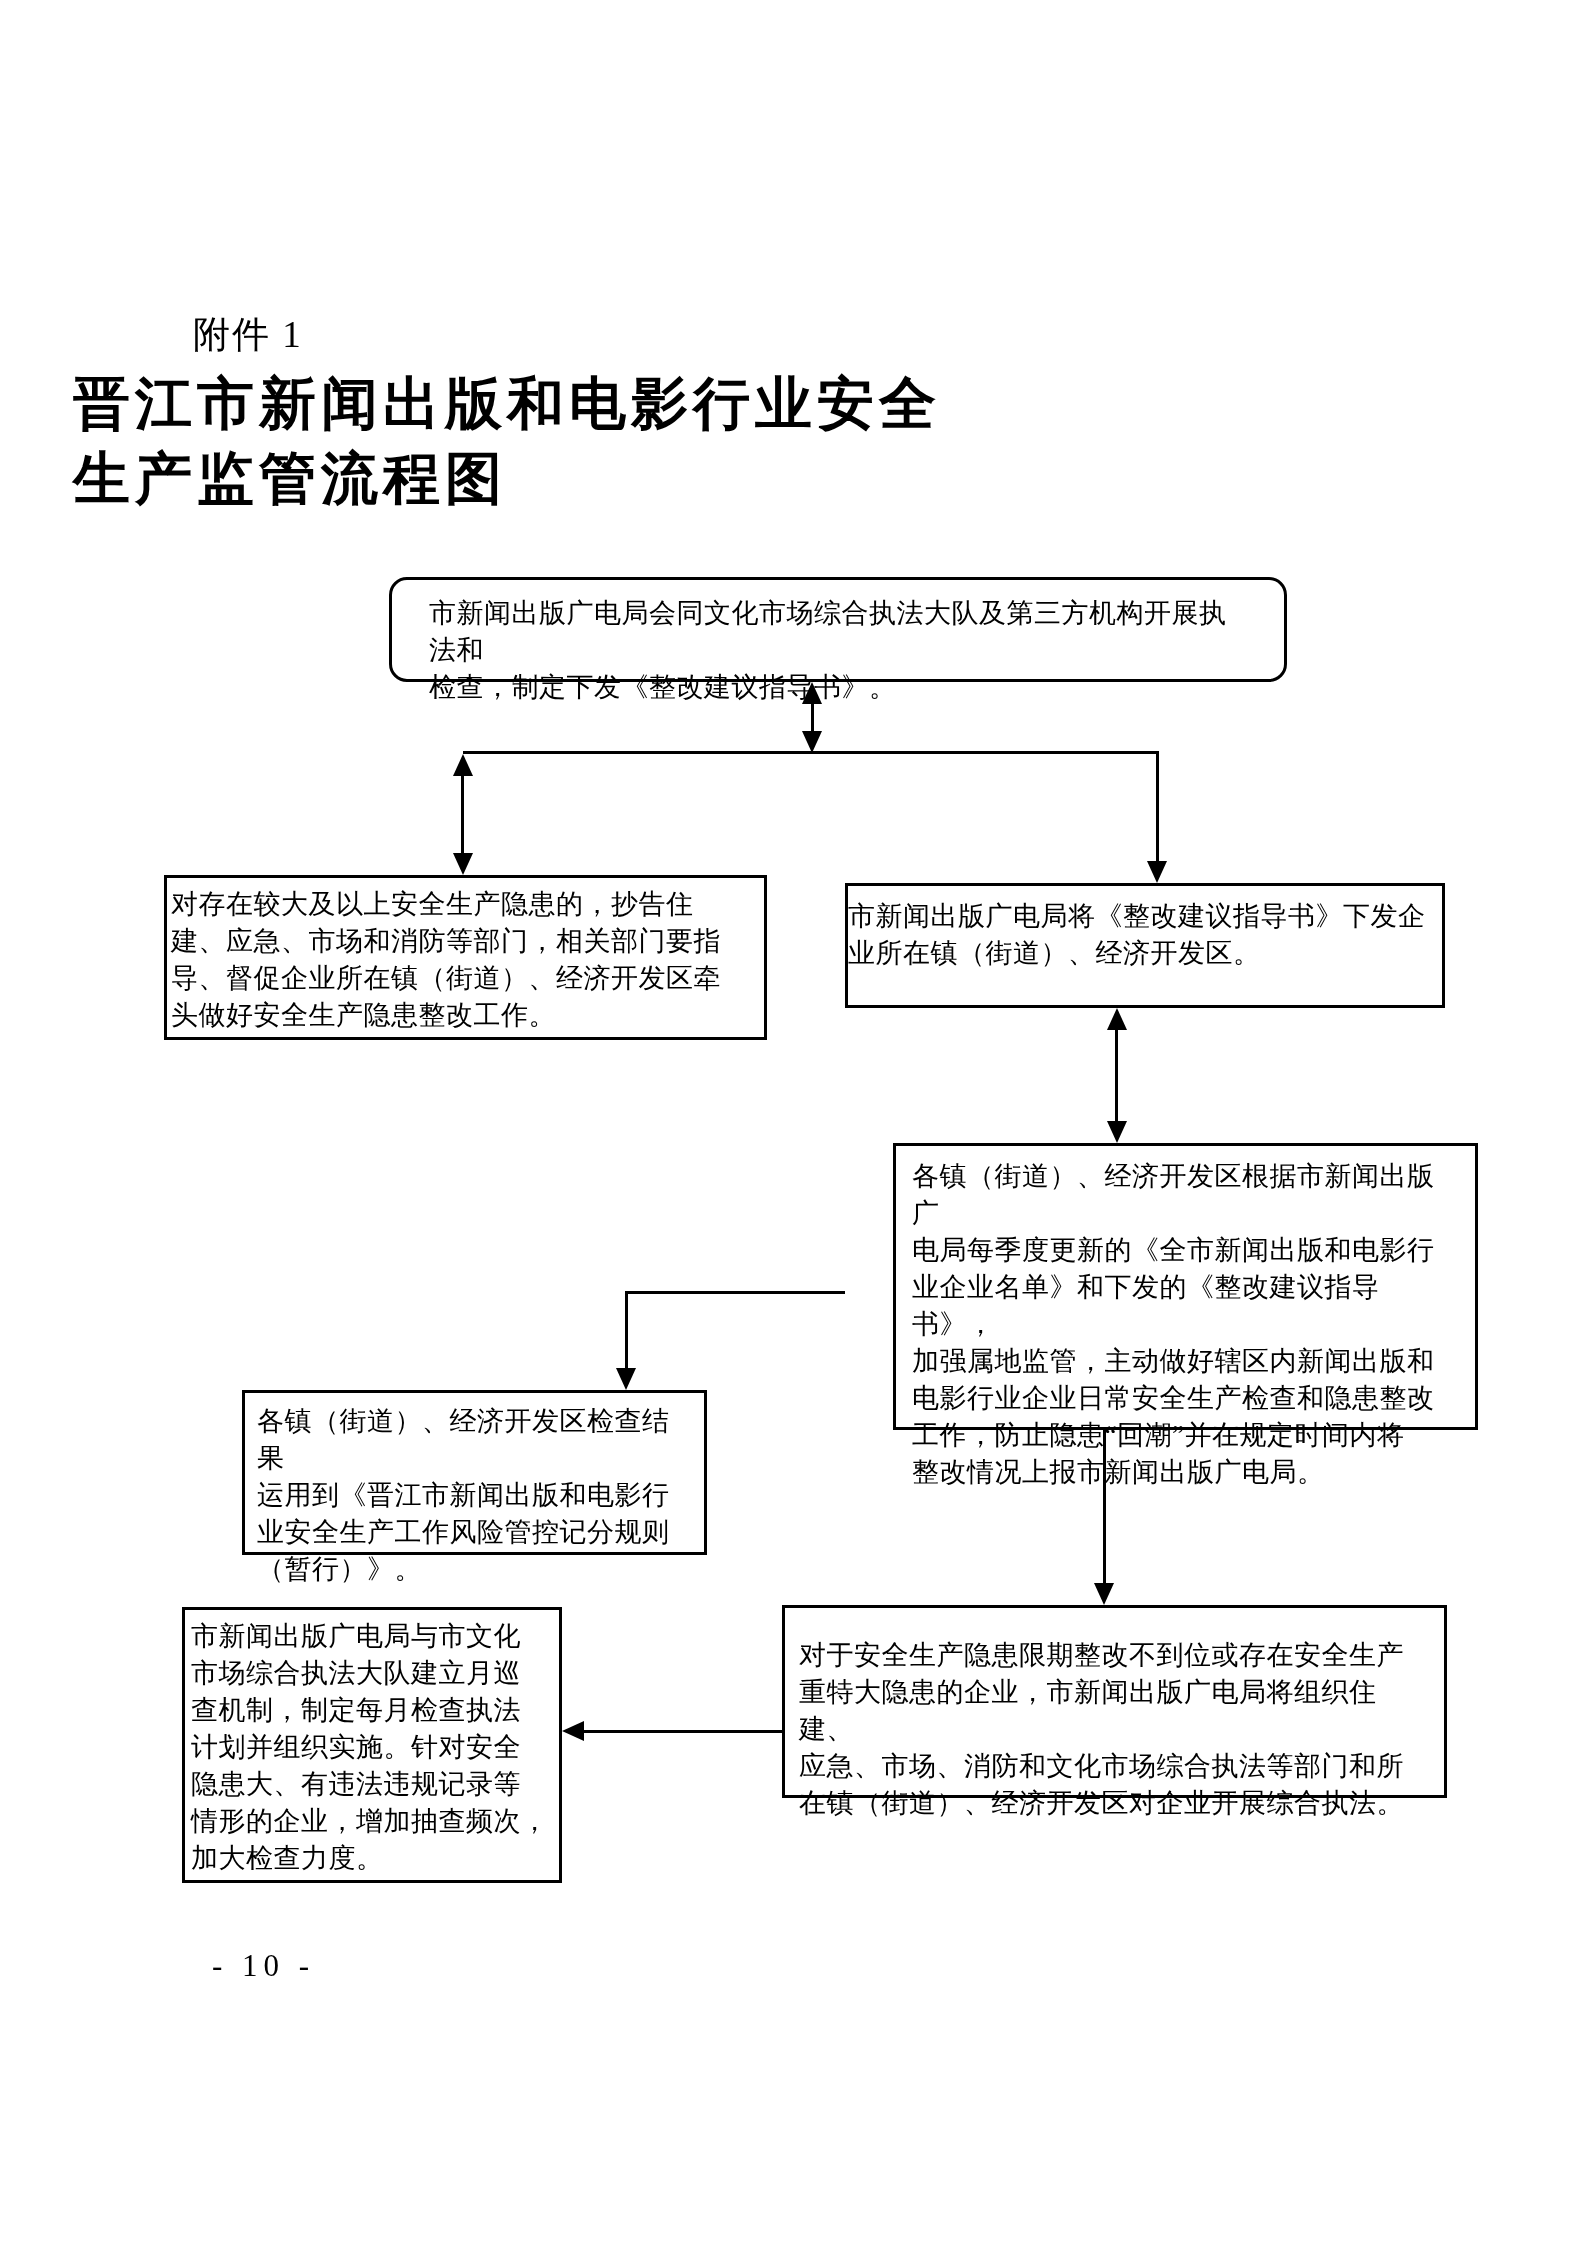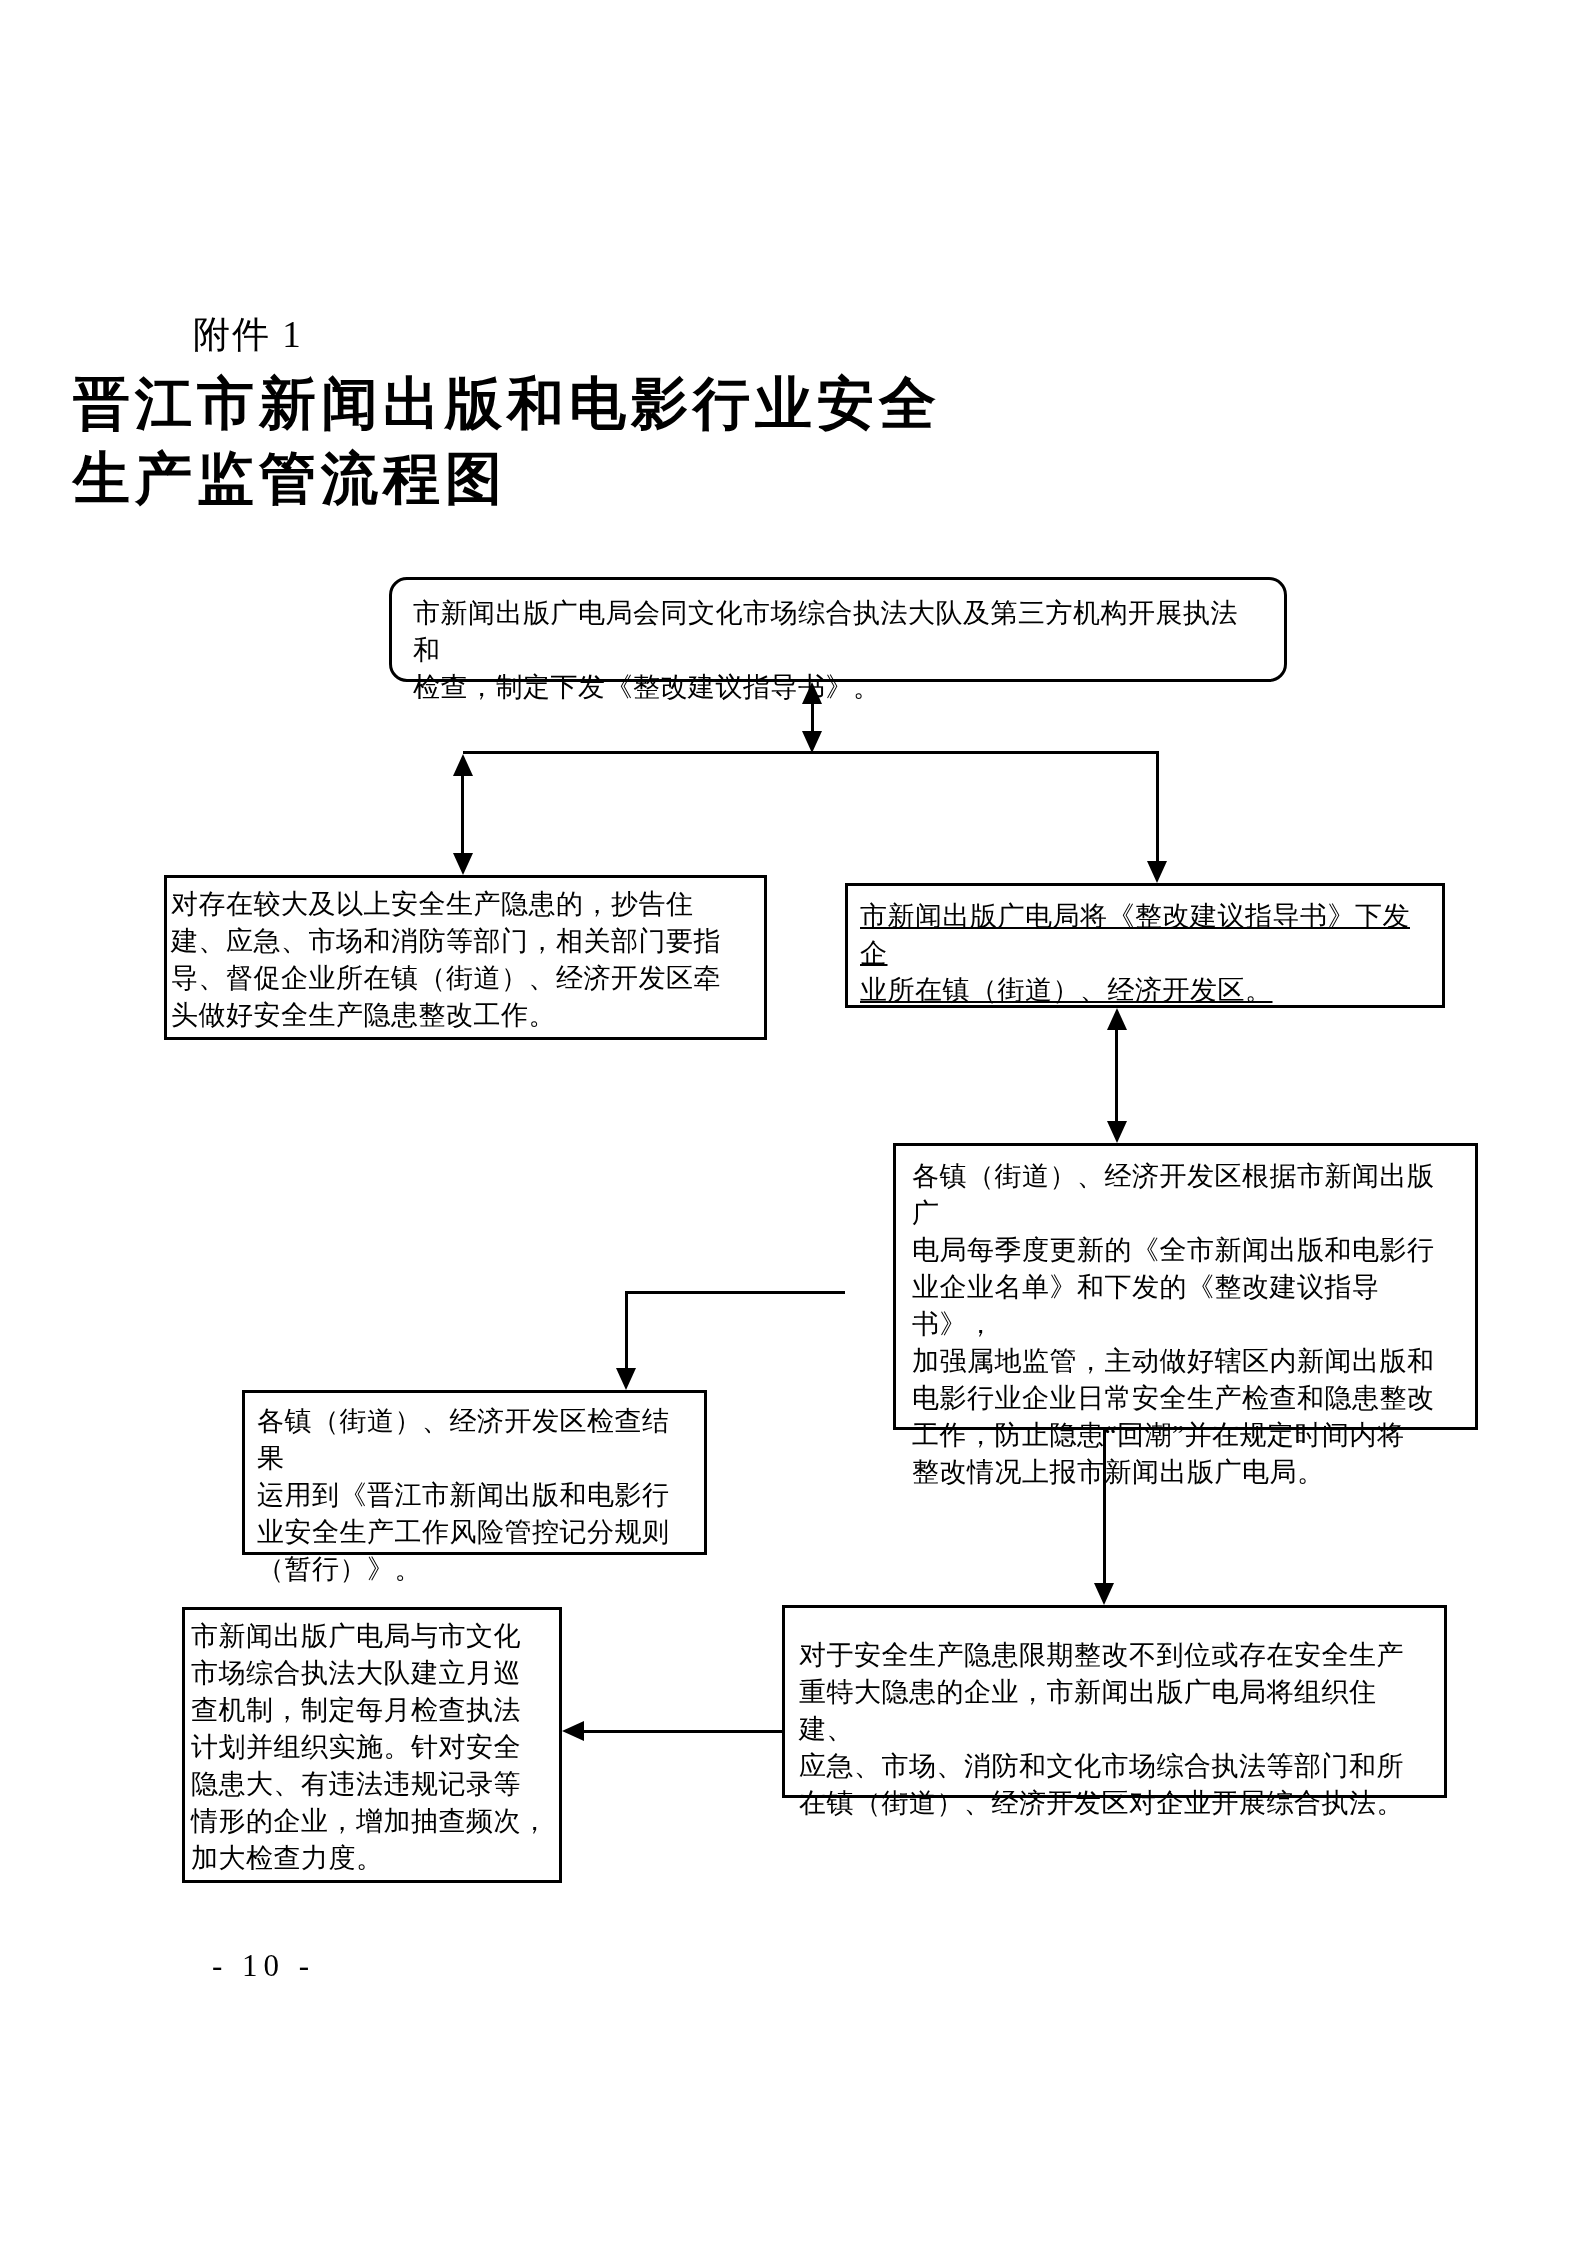--- a/index.html
+++ b/index.html
@@ -71,21 +71,21 @@
 </head>
 <body>
 
 <div id="page">
 
   <div class="attachment-label">附件 1</div>
 
   <div class="doc-title">晋江市新闻出版和电影行业安全
 生产监管流程图</div>
 
-  <div class="fbox rounded" style="left:389px; top:577px; width:898px; height:105px; padding:15px 21px;">市新闻出版广电局会同文化市场综合执法大队及第三方机构开展执法和
+  <div class="fbox rounded" style="left:389px; top:577px; width:898px; height:105px; padding:15px 37px;">市新闻出版广电局会同文化市场综合执法大队及第三方机构开展执法和
 检查，制定下发《整改建议指导书》。</div>
 
   <div>
     <div class="ah up" style="left:802px; top:682px;"></div>
     <div class="vline" style="left:811px; top:700px; height:36px;"></div>
     <div class="ah down" style="left:802px; top:731px;"></div>
   </div>
 
   <div class="hline" style="left:463px; top:751px; width:696px;"></div>
 
@@ -98,21 +98,21 @@
   <div>
     <div class="vline" style="left:1156px; top:754px; height:110px;"></div>
     <div class="ah down" style="left:1147px; top:861px;"></div>
   </div>
 
   <div class="fbox" style="left:164px; top:875px; width:603px; height:165px; padding:8px 4px;">对存在较大及以上安全生产隐患的，抄告住
 建、应急、市场和消防等部门，相关部门要指
 导、督促企业所在镇（街道）、经济开发区牵
 头做好安全生产隐患整改工作。</div>
 
-  <div class="fbox" style="left:845px; top:883px; width:600px; height:125px; padding:12px 12px;text-decoration:underline;">市新闻出版广电局将《整改建议指导书》下发企
+  <div class="fbox" style="left:845px; top:883px; width:600px; height:125px; padding:12px 0;">市新闻出版广电局将《整改建议指导书》下发企
 业所在镇（街道）、经济开发区。</div>
 
   <div>
     <div class="ah up" style="left:1107px; top:1008px;"></div>
     <div class="vline" style="left:1115px; top:1026px; height:98px;"></div>
     <div class="ah down" style="left:1107px; top:1121px;"></div>
   </div>
 
   <div class="fbox" style="left:845px; top:1143px; width:585px; height:287px; padding:12px 16px;margin-left:48px;">各镇（街道）、经济开发区根据市新闻出版广
 电局每季度更新的《全市新闻出版和电影行

